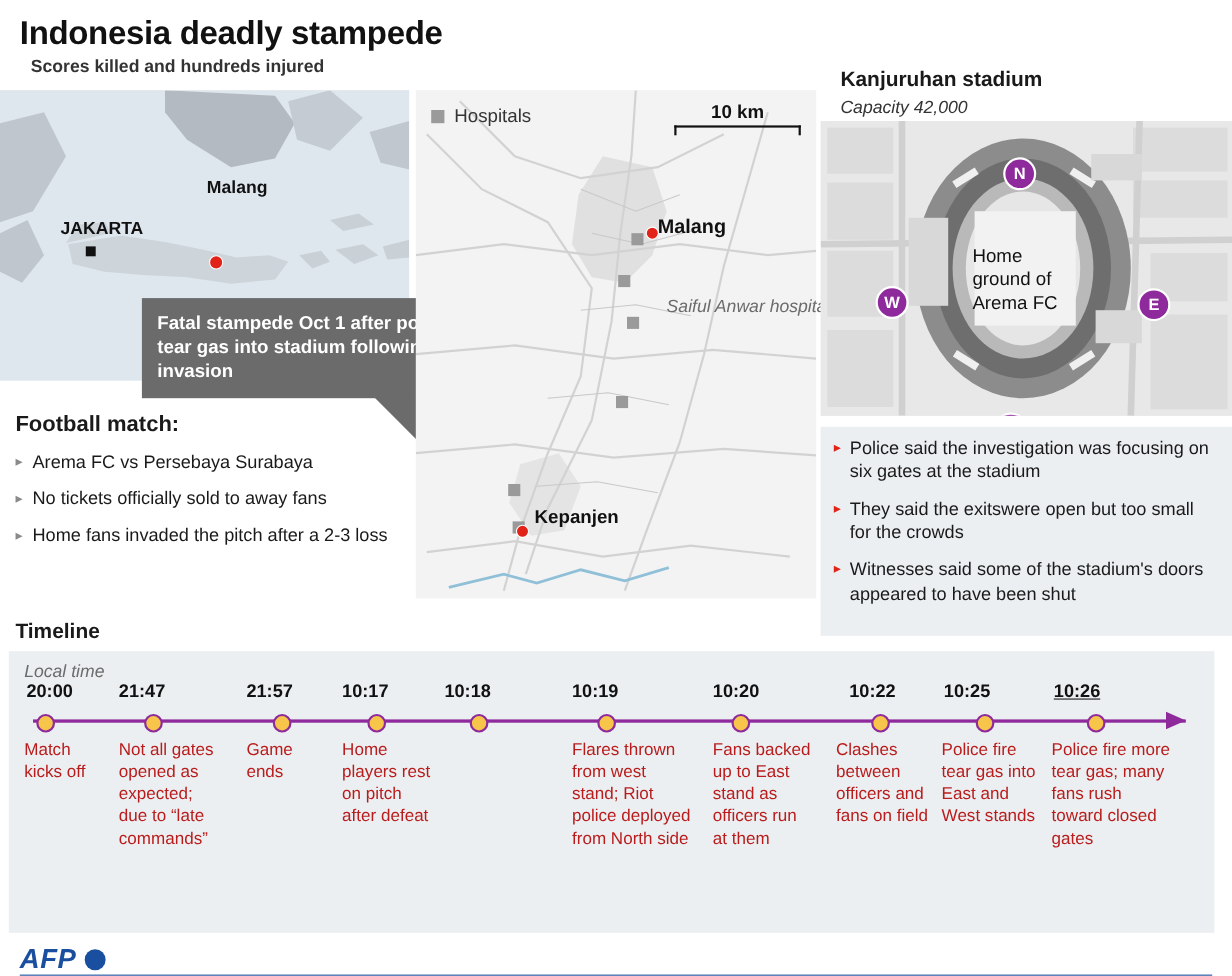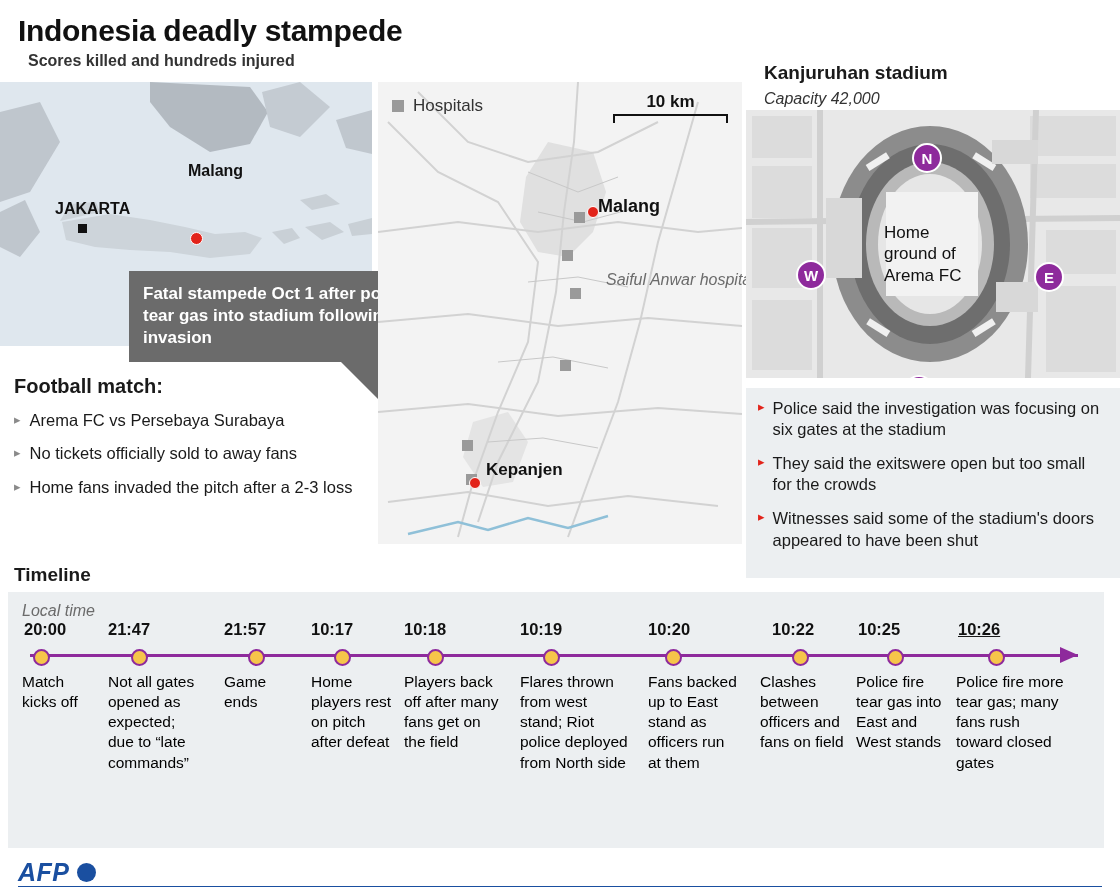--- a/index.html
+++ b/index.html
@@ -145,21 +145,21 @@
     border-top:8px solid transparent;
     border-bottom:8px solid transparent;
   }
   .tl-item{position:absolute;top:620px;}
   .tl-time{font-size:16.5px;font-weight:bold;color:#111;}
   .tl-dot{
     position:absolute;width:13px;height:13px;border-radius:50%;
     background:#f6c54a;border:2px solid #8e2a9c;top:649px;
   }
   .tl-text{
-    position:absolute;top:672px;font-size:15.5px;line-height:1.3;color:#000000;
+    position:absolute;top:672px;font-size:15.5px;line-height:1.3;color:#b91c1c;
   }
 
   
   .afp{
     position:absolute;left:18px;top:858px;display:flex;align-items:center;
   }
   .afp .wordmark{
     font-size:25px;font-weight:bold;font-style:italic;color:#1a4fa0;letter-spacing:0.5px;
   }
   .afp .dot{
@@ -348,21 +348,20 @@
   <div class="tl-item" style="left:224px;"><span class="tl-time">21:57</span></div>
   <div class="tl-dot" style="left:248px;"></div>
   <div class="tl-text" style="left:224px;width:70px;">Game ends</div>
 
   <div class="tl-item" style="left:311px;"><span class="tl-time">10:17</span></div>
   <div class="tl-dot" style="left:334px;"></div>
   <div class="tl-text" style="left:311px;width:82px;">Home players rest on pitch after defeat</div>
 
   <div class="tl-item" style="left:404px;"><span class="tl-time">10:18</span></div>
   <div class="tl-dot" style="left:427px;"></div>
-  <div class="tl-text" style="left:404px;width:96px;">Players back off after many fans get on the field</div>
 
   <div class="tl-item" style="left:520px;"><span class="tl-time">10:19</span></div>
   <div class="tl-dot" style="left:543px;"></div>
   <div class="tl-text" style="left:520px;width:112px;">Flares thrown from west stand; Riot police deployed from North side</div>
 
   <div class="tl-item" style="left:648px;"><span class="tl-time">10:20</span></div>
   <div class="tl-dot" style="left:665px;"></div>
   <div class="tl-text" style="left:648px;width:92px;">Fans backed up to East stand as officers run at them</div>
 
   <div class="tl-item" style="left:772px;"><span class="tl-time">10:22</span></div>

